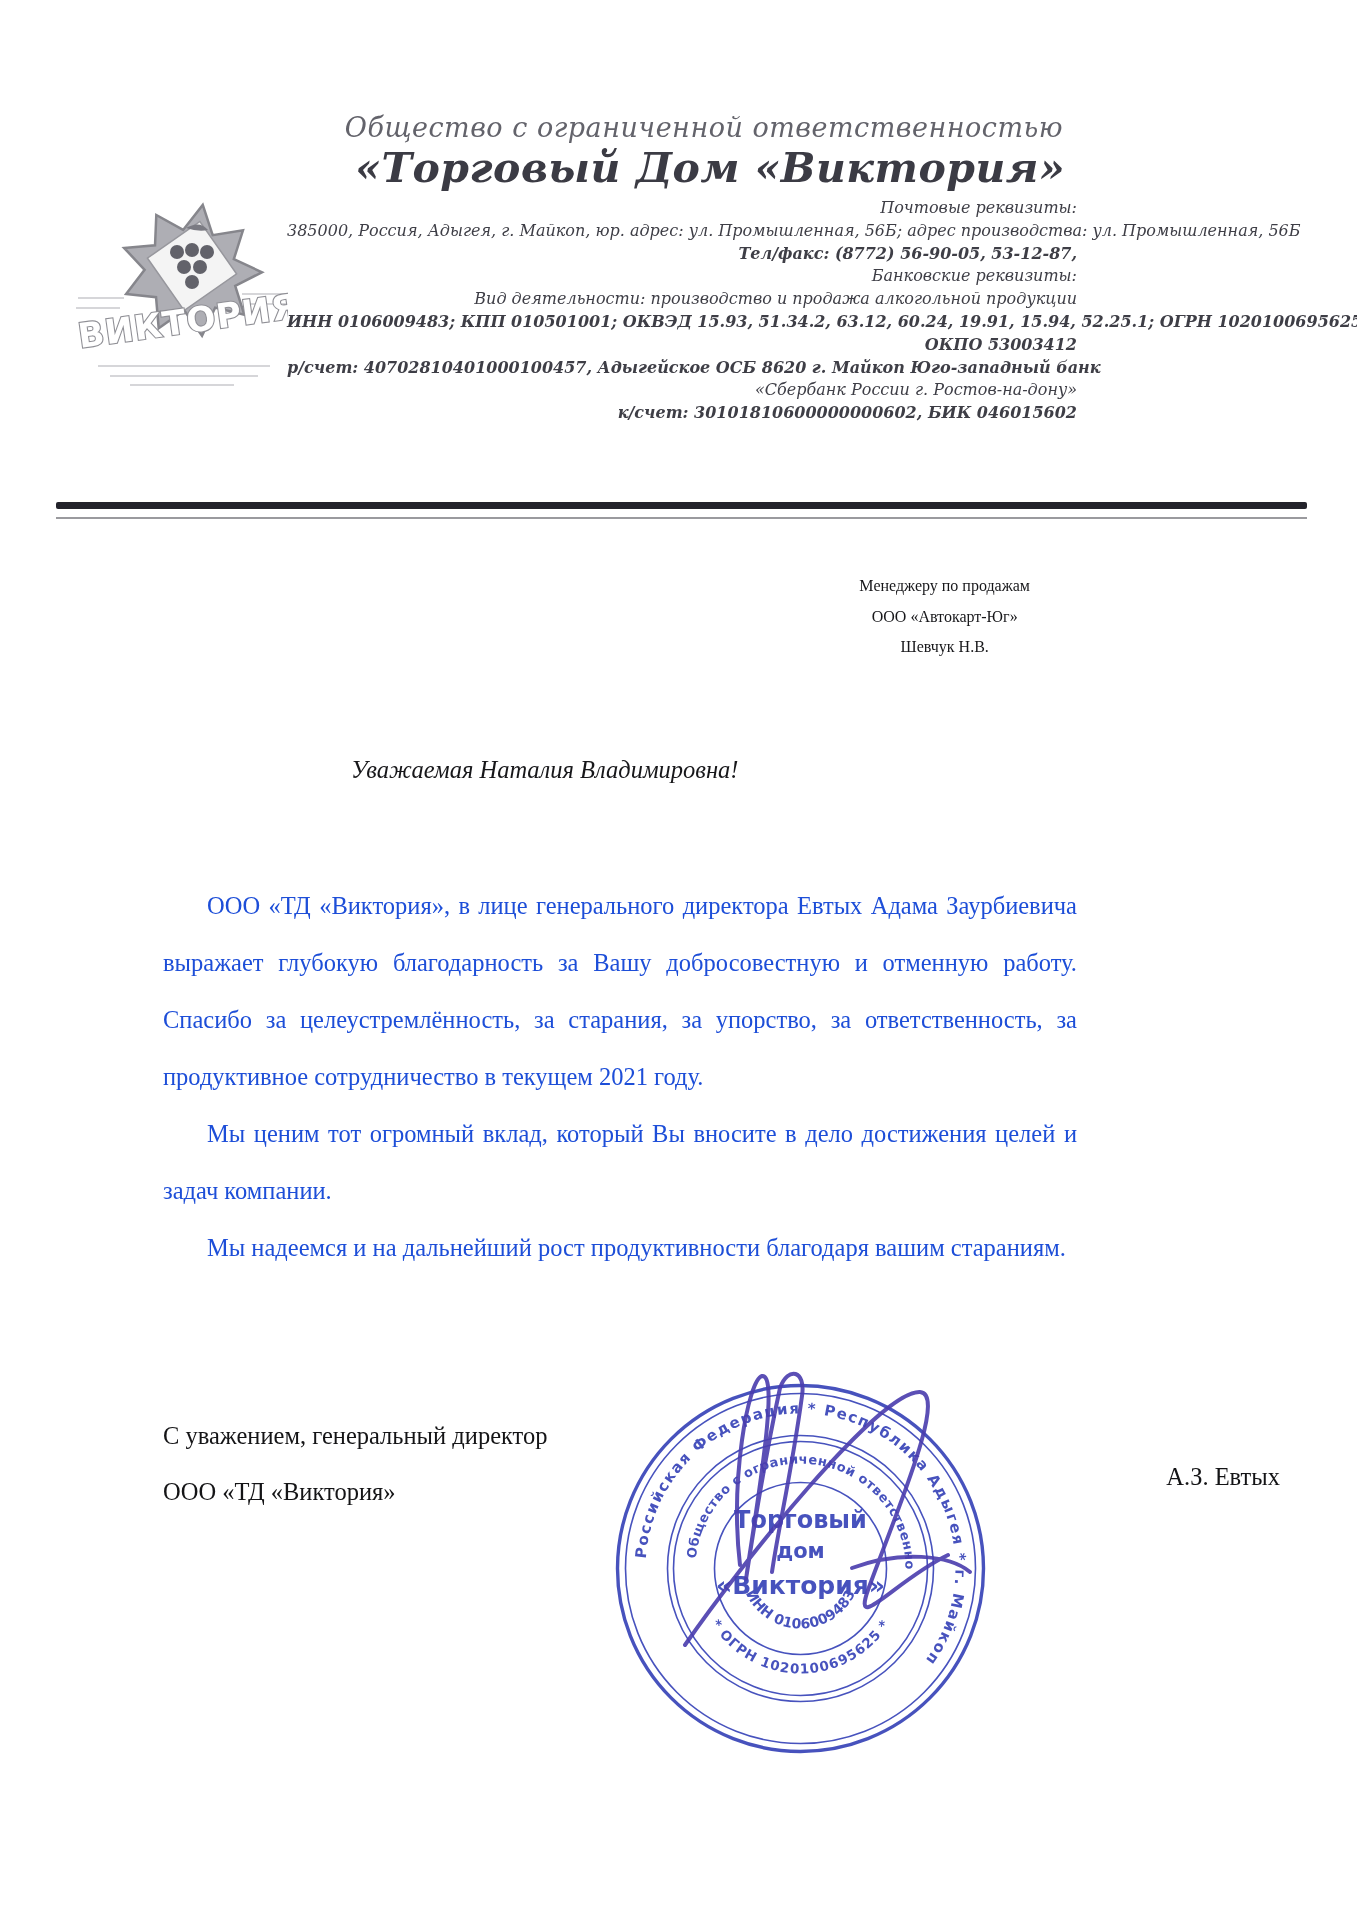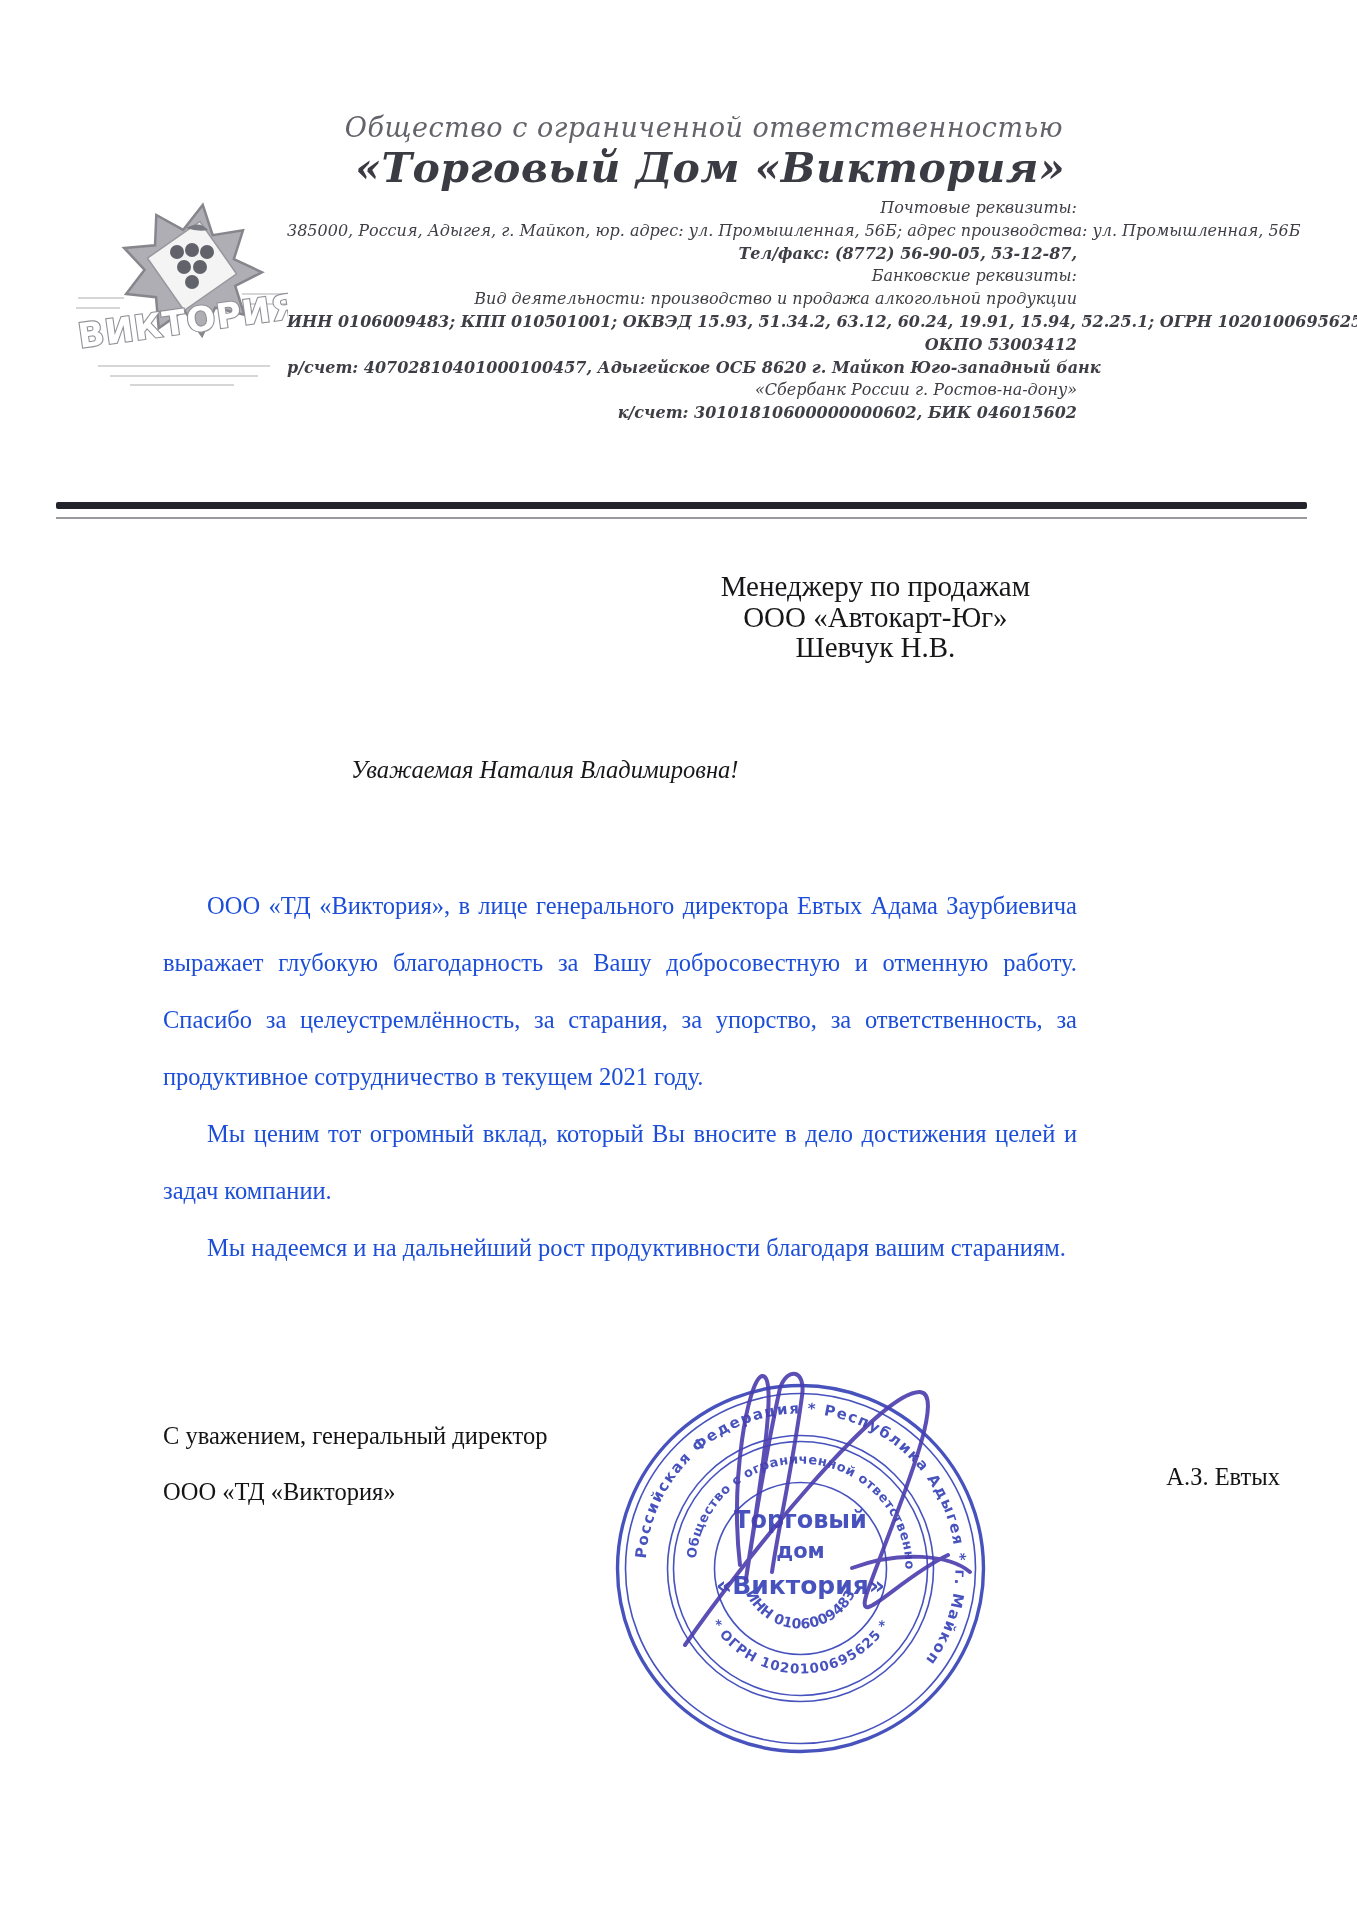--- a/index.html
+++ b/index.html
@@ -35,21 +35,21 @@
   .req-line{white-space:nowrap;text-align:right;}
   .req-line.bold{font-weight:bold;}
 
   .rule{position:absolute;left:56px;top:502px;right:50px;}
   .rule .thick{height:7px;background:#23232b;border-radius:2px;}
   .rule .thin{height:2px;background:#9a9a9e;margin-top:8px;}
 
   
   .addressee{
     position:absolute;top:571px;right:327px;
-    text-align:center;font-size:29px;line-height:30.5px;color:#17171a;
+    text-align:center;font-size:16px;line-height:30.5px;color:#17171a;
     white-space:nowrap;
   }
   .salutation{
     position:absolute;top:756px;left:351px;
     font-size:24.5px;color:#17171a;white-space:nowrap;font-style:italic;
   }
   .body-text{
     position:absolute;top:877px;left:163px;width:914px;
     font-size:24.5px;line-height:57px;text-align:justify;color:#1d4ed8;
   }

